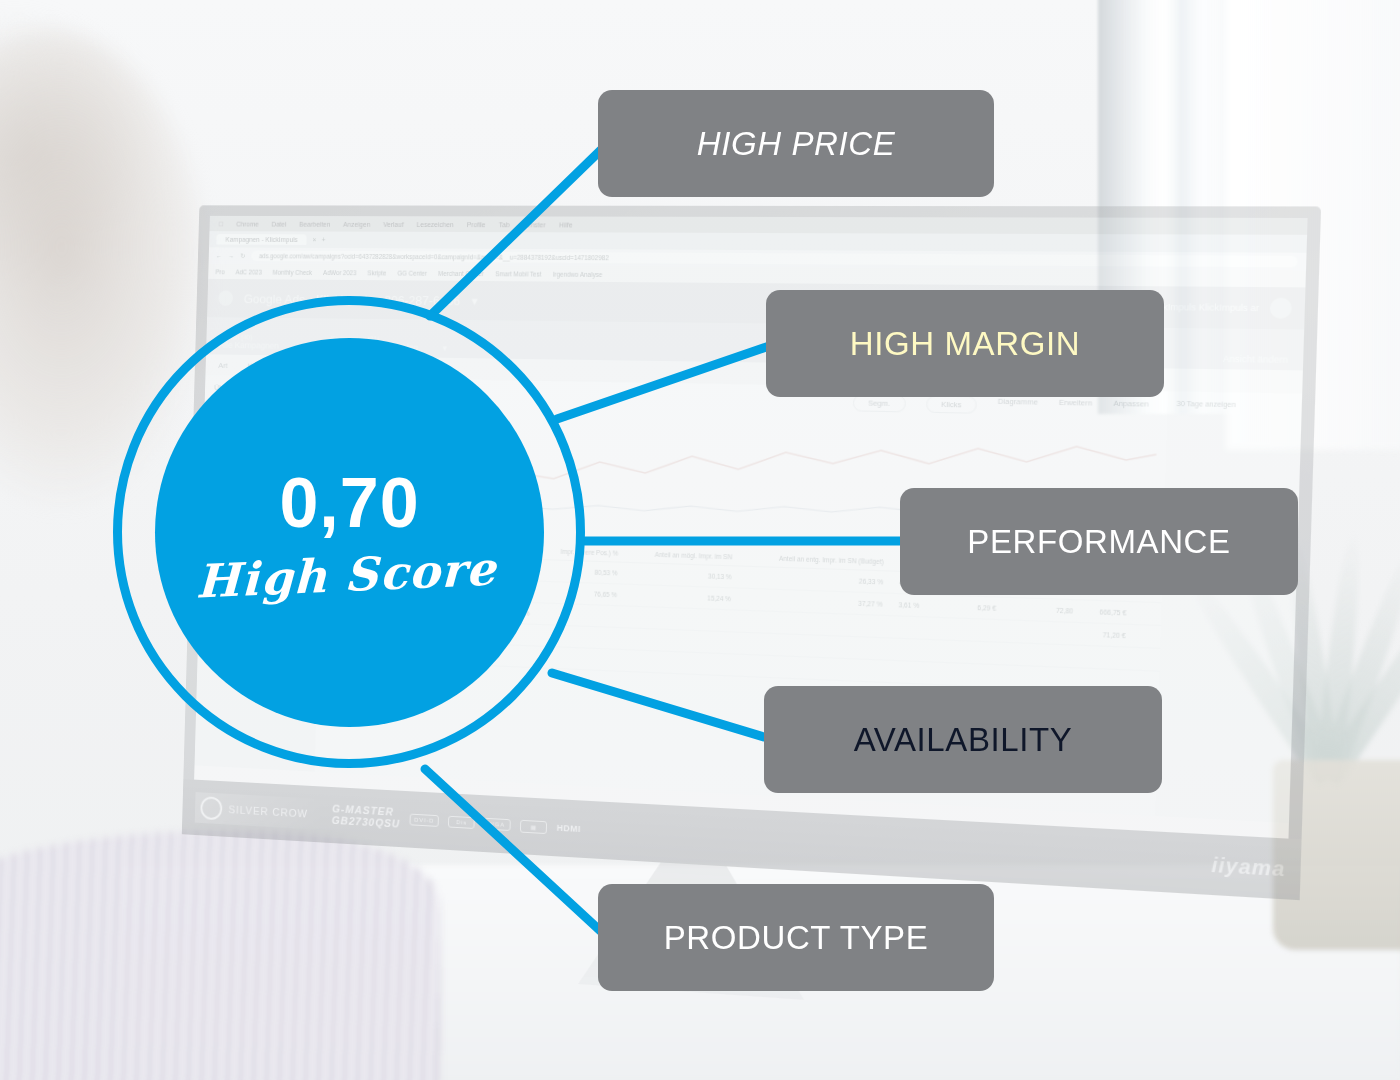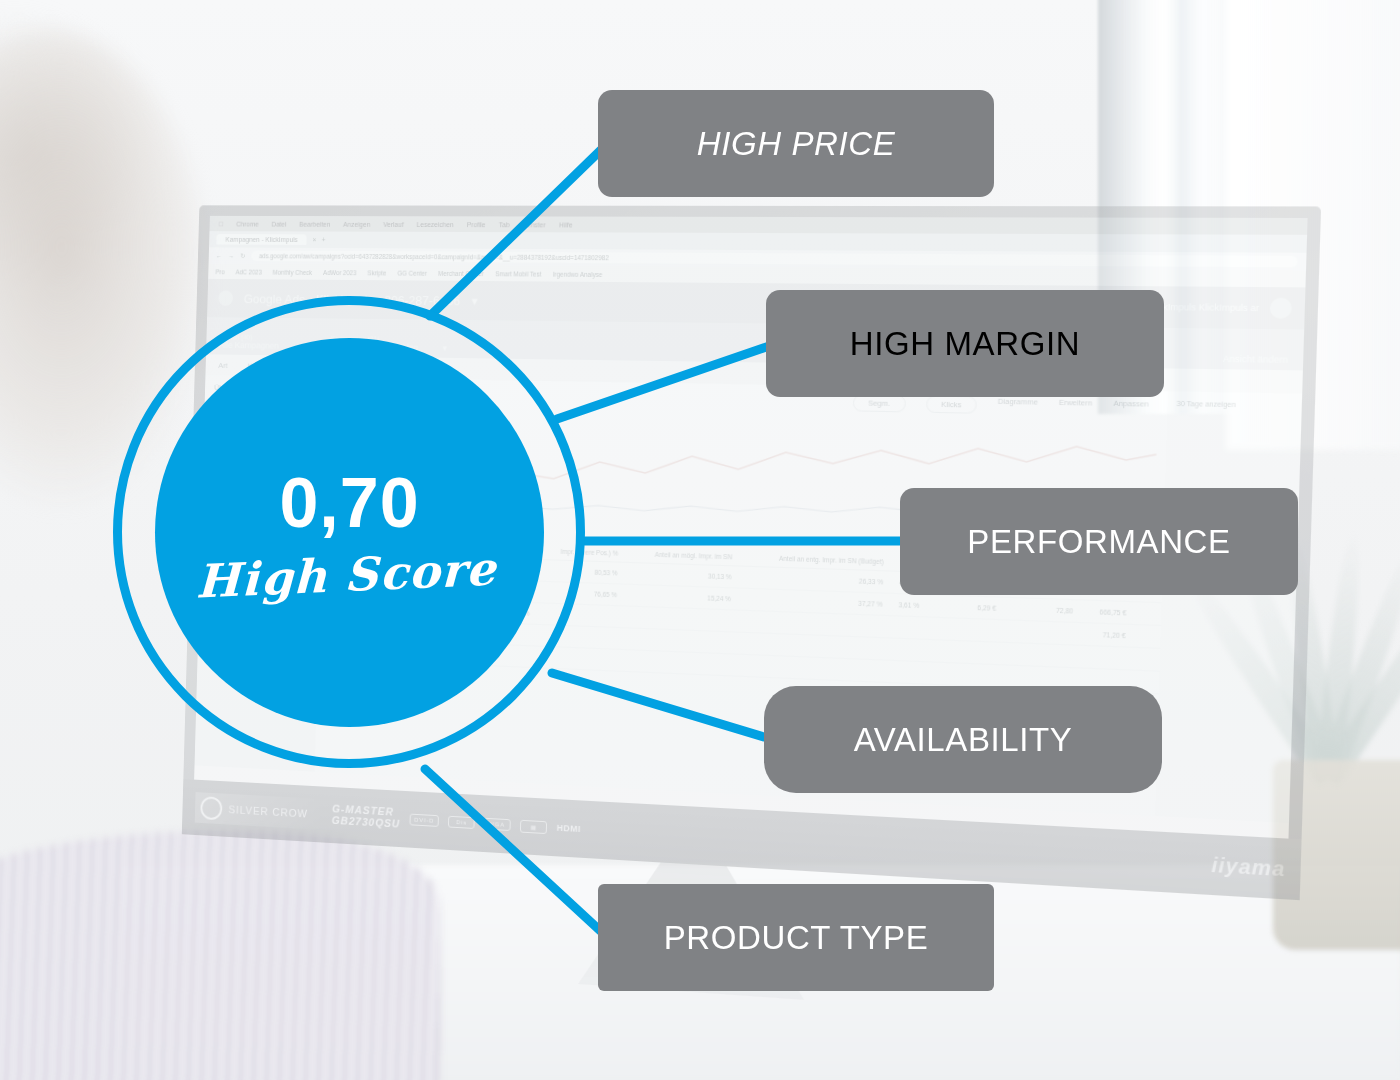--- a/index.html
+++ b/index.html
@@ -256,21 +256,21 @@
     font-size: 33px;
     letter-spacing: 0.6px;
     box-sizing: border-box;
     padding: 0 18px;
     white-space: nowrap;
   }
   #chip-0 { left: 598px;  top: 90px;  width: 396px; height: 107px; }
   #chip-1 { left: 766px;  top: 290px; width: 398px; height: 107px; }
   #chip-2 { left: 900px;  top: 488px; width: 398px; height: 107px; }
   #chip-3 { left: 764px;  top: 686px; width: 398px; height: 107px; }
-  #chip-4 { left: 598px;  top: 884px; width: 396px; height: 107px; border-radius: 6px; }
+  #chip-4 { left: 598px;  top: 884px; width: 396px; height: 107px; }
 </style>
 </head>
 <body>
 
 <div id="stage">
 
   <div class="bg-layer">
     <div class="bg-wall"></div>
     <div class="bg-window"></div>
     <div class="bg-window-2"></div>
@@ -508,26 +508,26 @@
 
   <div class="ring-outer" style="border-color: rgb(2, 161, 226);"></div>
   <div class="ring-inner" style="background: rgb(2, 161, 226); color: rgb(255, 255, 255);">
     <div class="score-num">0,70</div>
     <div class="score-label">High Score</div>
   </div>
 
   <div class="chip" id="chip-0" style="background: rgb(128, 130, 133); color: rgb(255, 255, 255); font-style: italic;">
     <span>HIGH PRICE</span>
   </div>
-  <div class="chip" id="chip-1" style="background: rgb(128, 130, 133); color: #000000;">
+  <div class="chip" id="chip-1" style="background: rgb(128, 130, 133); color: #fef9c3;">
     <span>HIGH MARGIN</span>
   </div>
   <div class="chip" id="chip-2" style="background: rgb(128, 130, 133); color: rgb(255, 255, 255); text-align: center;">
     <span>PERFORMANCE</span>
   </div>
-  <div class="chip" id="chip-3" style="background: rgb(128, 130, 133); color: #ffffff; border-radius: 32px;">
+  <div class="chip" id="chip-3" style="background: rgb(128, 130, 133); color: #0f172a;">
     <span>AVAILABILITY</span>
   </div>
   <div class="chip" id="chip-4" style="background: rgb(128, 130, 133); color: rgb(255, 255, 255);">
     <span>PRODUCT TYPE</span>
   </div>
 
 </div>
 
 </body></html>

